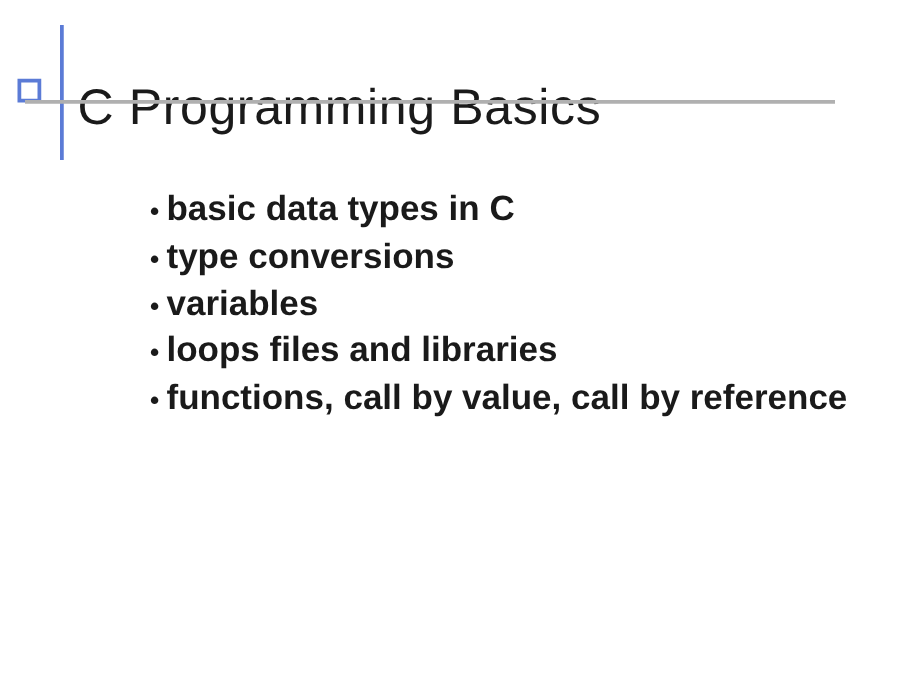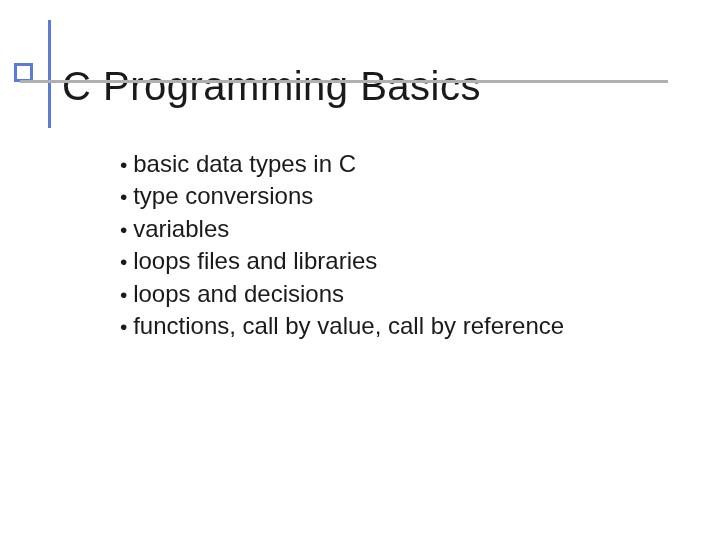--- a/index.html
+++ b/index.html
@@ -48,24 +48,25 @@
     }
     .content {
       position: absolute;
       top: 148px;
       left: 120px;
     }
     .bullet-list {
       list-style: none;
     }
     .bullet-list li {
-      font-size: 24px;
+      font-size: 28px;
       color: #1a1a1a;
       line-height: 1.35;
       white-space: nowrap;
+      font-weight: bold;
     }
     .bullet-list li::before {
       content: "• ";
       font-size: 21px;
     }
   </style>
 </head>
 <body>
 
 <div class="vline"></div>
@@ -76,16 +77,15 @@
 </div>
 
 <div class="underline-gray"></div>
 
 <div class="content">
   <ul class="bullet-list">
     <li>basic data types in C</li>
     <li>type conversions</li>
     <li>variables</li>
     <li>loops files and libraries</li>
-    <li>loops and decisions</li>
     <li>functions, call by value, call by reference</li>
   </ul>
 </div>
 
 </body></html>

